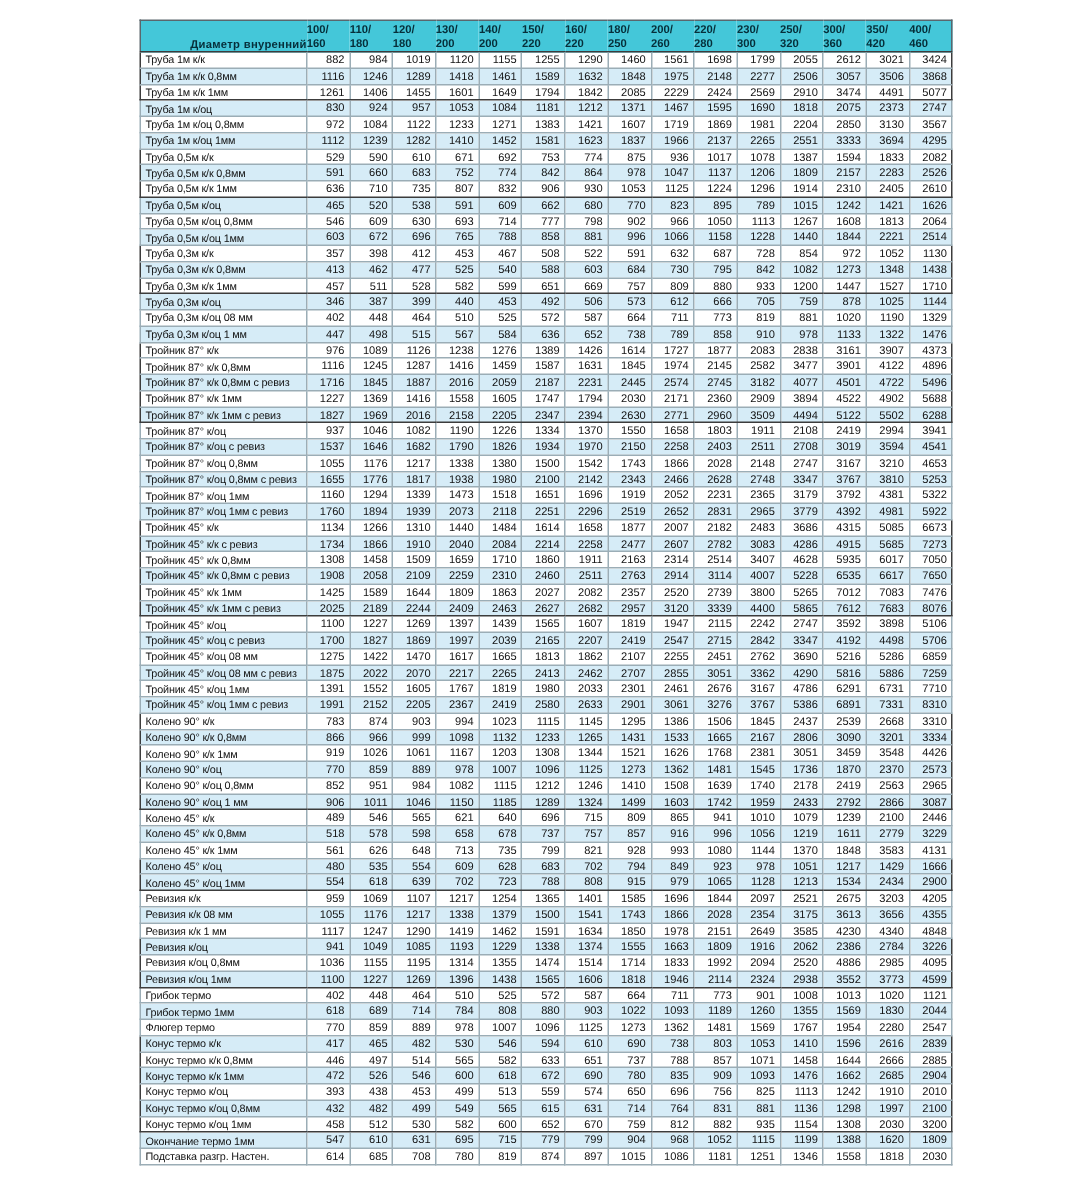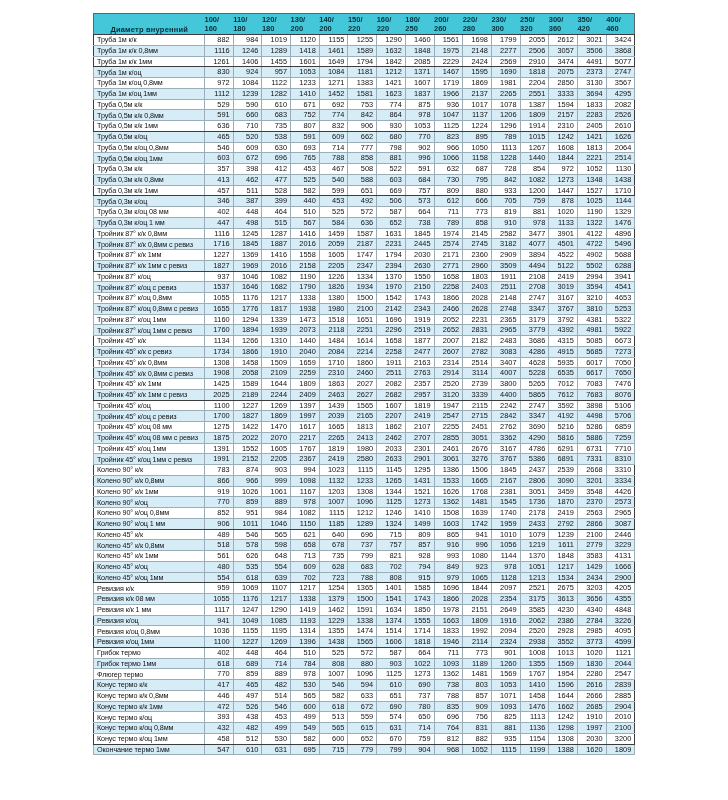--- a/index.html
+++ b/index.html
@@ -22,21 +22,21 @@
     border-collapse:collapse;table-layout:fixed;
     border:1.2px solid var(--outer);
   }
   thead th{
     background:var(--header-bg);
     color:var(--header-text);
     font-size:7.5px;font-weight:bold;
     border:0;border-bottom:1.5px solid var(--heavy);
     height:19px;padding:0;
   }
-  th.corner{vertical-align:bottom;text-align:center;padding-bottom:0;letter-spacing:.2px;}
+  th.corner{vertical-align:bottom;text-align:right;padding-bottom:0;letter-spacing:.2px;}
   th.colhead{text-align:left;vertical-align:middle;line-height:1.18;padding-top:1px;}
   tbody td{
     border:1px solid var(--thin);
     font-size:7.4px;line-height:1;color:var(--row-text);
     height:9.75px;padding:0 3px 0 0;text-align:right;
     white-space:nowrap;overflow:hidden;
   }
   tbody td.label{
     text-align:left;padding:0 0 0 3px;font-size:7.2px;letter-spacing:-0.1px;
   }
@@ -451,20 +451,38 @@
         <td>652</td>
         <td>738</td>
         <td>789</td>
         <td>858</td>
         <td>910</td>
         <td>978</td>
         <td>1133</td>
         <td>1322</td>
         <td>1476</td>
       </tr>
+      <tr class="box-top">
+        <td class="label box-left">Тройник 87° к/к</td>
+        <td>976</td>
+        <td>1089</td>
+        <td>1126</td>
+        <td>1238</td>
+        <td>1276</td>
+        <td>1389</td>
+        <td>1426</td>
+        <td>1614</td>
+        <td>1727</td>
+        <td>1877</td>
+        <td>2083</td>
+        <td>2838</td>
+        <td>3161</td>
+        <td>3907</td>
+        <td class="box-right">4373</td>
+      </tr>
       <tr class="">
         <td class="label box-left">Тройник 87° к/к 0,8мм</td>
         <td>1116</td>
         <td>1245</td>
         <td>1287</td>
         <td>1416</td>
         <td>1459</td>
         <td>1587</td>
         <td>1631</td>
         <td>1845</td>
@@ -1131,21 +1149,21 @@
         <td>1195</td>
         <td>1314</td>
         <td>1355</td>
         <td>1474</td>
         <td>1514</td>
         <td>1714</td>
         <td>1833</td>
         <td>1992</td>
         <td>2094</td>
         <td>2520</td>
-        <td>2928</td>
+        <td>4886</td>
         <td>2985</td>
         <td class="box-right">4095</td>
       </tr>
       <tr class="stripe box-bottom">
         <td class="label box-left">Ревизия к/оц 1мм</td>
         <td>1100</td>
         <td>1227</td>
         <td>1269</td>
         <td>1396</td>
         <td>1438</td>
@@ -1333,14 +1351,32 @@
         <td>799</td>
         <td>904</td>
         <td>968</td>
         <td>1052</td>
         <td>1115</td>
         <td>1199</td>
         <td>1388</td>
         <td>1620</td>
         <td>1809</td>
       </tr>
+      <tr class="">
+        <td class="label">Подставка разгр. Настен.</td>
+        <td>614</td>
+        <td>685</td>
+        <td>708</td>
+        <td>780</td>
+        <td>819</td>
+        <td>874</td>
+        <td>897</td>
+        <td>1015</td>
+        <td>1086</td>
+        <td>1181</td>
+        <td>1251</td>
+        <td>1346</td>
+        <td>1558</td>
+        <td>1818</td>
+        <td>2030</td>
+      </tr>
     </tbody>
 </table>
 
 </body></html>

